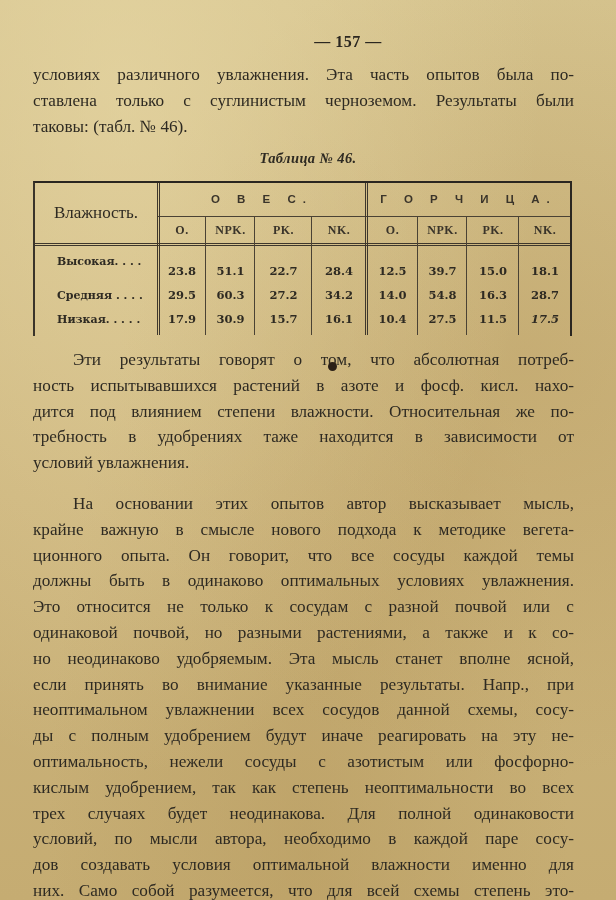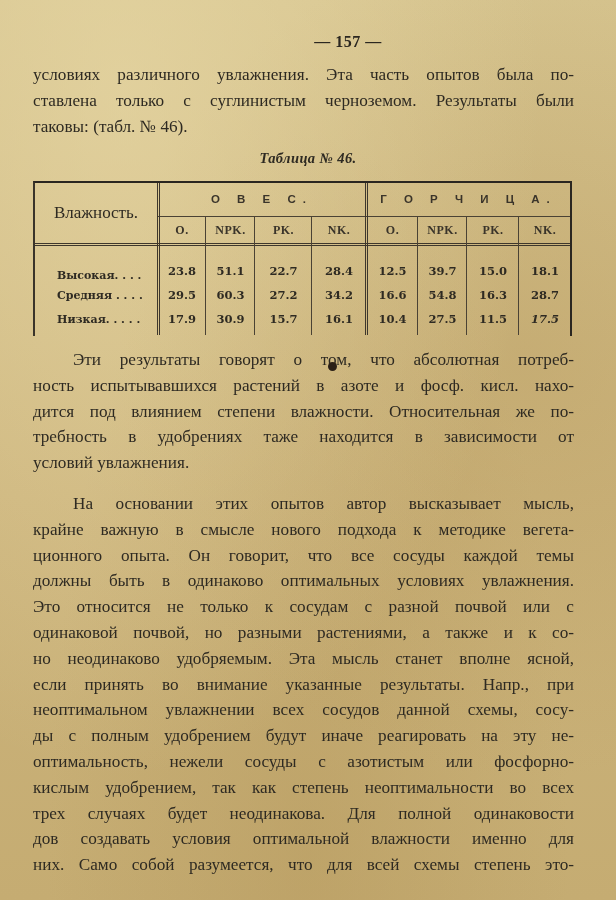--- a/index.html
+++ b/index.html
@@ -187,36 +187,36 @@
     <div class="cell sub-hdr" style="left:124px; width:46px; top:40px;">О.</div>
     <div class="cell sub-hdr" style="left:172px; width:47px; top:40px;">NPK.</div>
     <div class="cell sub-hdr" style="left:221px; width:55px; top:40px;">PK.</div>
     <div class="cell sub-hdr" style="left:278px; width:52px; top:40px;">NK.</div>
 
     <div class="cell sub-hdr" style="left:333px; width:49px; top:40px;">О.</div>
     <div class="cell sub-hdr" style="left:384px; width:47px; top:40px;">NPK.</div>
     <div class="cell sub-hdr" style="left:433px; width:50px; top:40px;">PK.</div>
     <div class="cell sub-hdr" style="left:485px; width:50px; top:40px;">NK.</div>
 
-    <div class="cell row-label" style="left:22px; width:100px; top:86px;">Высокая. . . .</div>
+    <div class="cell row-label" style="left:22px; width:100px; top:72px;">Высокая. . . .</div>
     <div class="cell num" style="left:124px; width:46px; top:81px;">23.8</div>
     <div class="cell num" style="left:172px; width:47px; top:81px;">51.1</div>
     <div class="cell num" style="left:221px; width:55px; top:81px;">22.7</div>
     <div class="cell num" style="left:278px; width:52px; top:81px;">28.4</div>
     <div class="cell num" style="left:333px; width:49px; top:81px;">12.5</div>
     <div class="cell num" style="left:384px; width:47px; top:81px;">39.7</div>
     <div class="cell num" style="left:433px; width:50px; top:81px;">15.0</div>
     <div class="cell num" style="left:485px; width:50px; top:81px;">18.1</div>
 
     <div class="cell row-label" style="left:22px; width:100px; top:106px;">Средняя . . . .</div>
     <div class="cell num" style="left:124px; width:46px; top:105px;">29.5</div>
     <div class="cell num" style="left:172px; width:47px; top:105px;">60.3</div>
     <div class="cell num" style="left:221px; width:55px; top:105px;">27.2</div>
     <div class="cell num" style="left:278px; width:52px; top:105px;">34.2</div>
-    <div class="cell num" style="left:333px; width:49px; top:105px;">16.6</div>
+    <div class="cell num" style="left:333px; width:49px; top:105px;">14.0</div>
     <div class="cell num" style="left:384px; width:47px; top:105px;">54.8</div>
     <div class="cell num" style="left:433px; width:50px; top:105px;">16.3</div>
     <div class="cell num" style="left:485px; width:50px; top:105px;">28.7</div>
 
     <div class="cell row-label" style="left:22px; width:100px; top:130px;">Низкая. . . . .</div>
     <div class="cell num" style="left:124px; width:46px; top:129px;">17.9</div>
     <div class="cell num" style="left:172px; width:47px; top:129px;">30.9</div>
     <div class="cell num" style="left:221px; width:55px; top:129px;">15.7</div>
     <div class="cell num" style="left:278px; width:52px; top:129px;">16.1</div>
     <div class="cell num" style="left:333px; width:49px; top:129px;">10.4</div>
@@ -242,18 +242,19 @@
     <span class="line">должны быть в одинаково оптимальных условиях увлажнения.</span>
     <span class="line">Это относится не только к сосудам с разной почвой или с</span>
     <span class="line">одинаковой почвой, но разными растениями, а также и к со-</span>
     <span class="line">но неодинаково удобряемым. Эта мысль станет вполне ясной,</span>
     <span class="line">если принять во внимание указанные результаты. Напр., при</span>
     <span class="line">неоптимальном увлажнении всех сосудов данной схемы, сосу-</span>
     <span class="line">ды с полным удобрением будут иначе реагировать на эту не-</span>
     <span class="line">оптимальность, нежели сосуды с азотистым или фосфорно-</span>
     <span class="line">кислым удобрением, так как степень неоптимальности во всех</span>
     <span class="line">трех случаях будет неодинакова. Для полной одинаковости</span>
+    <span class="line">условий, по мысли автора, необходимо в каждой паре сосу-</span>
     <span class="line">дов создавать условия оптимальной влажности именно для</span>
     <span class="line">них. Само собой разумеется, что для всей схемы степень это-</span>
 
   </div>
 
 </div>
 
 </body></html>

